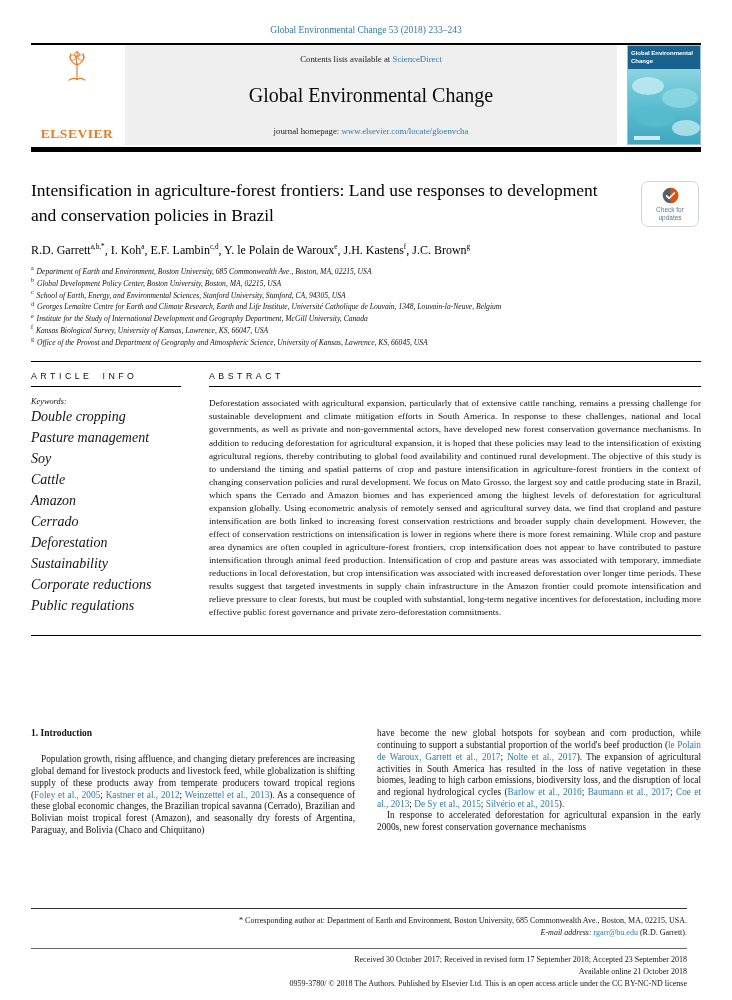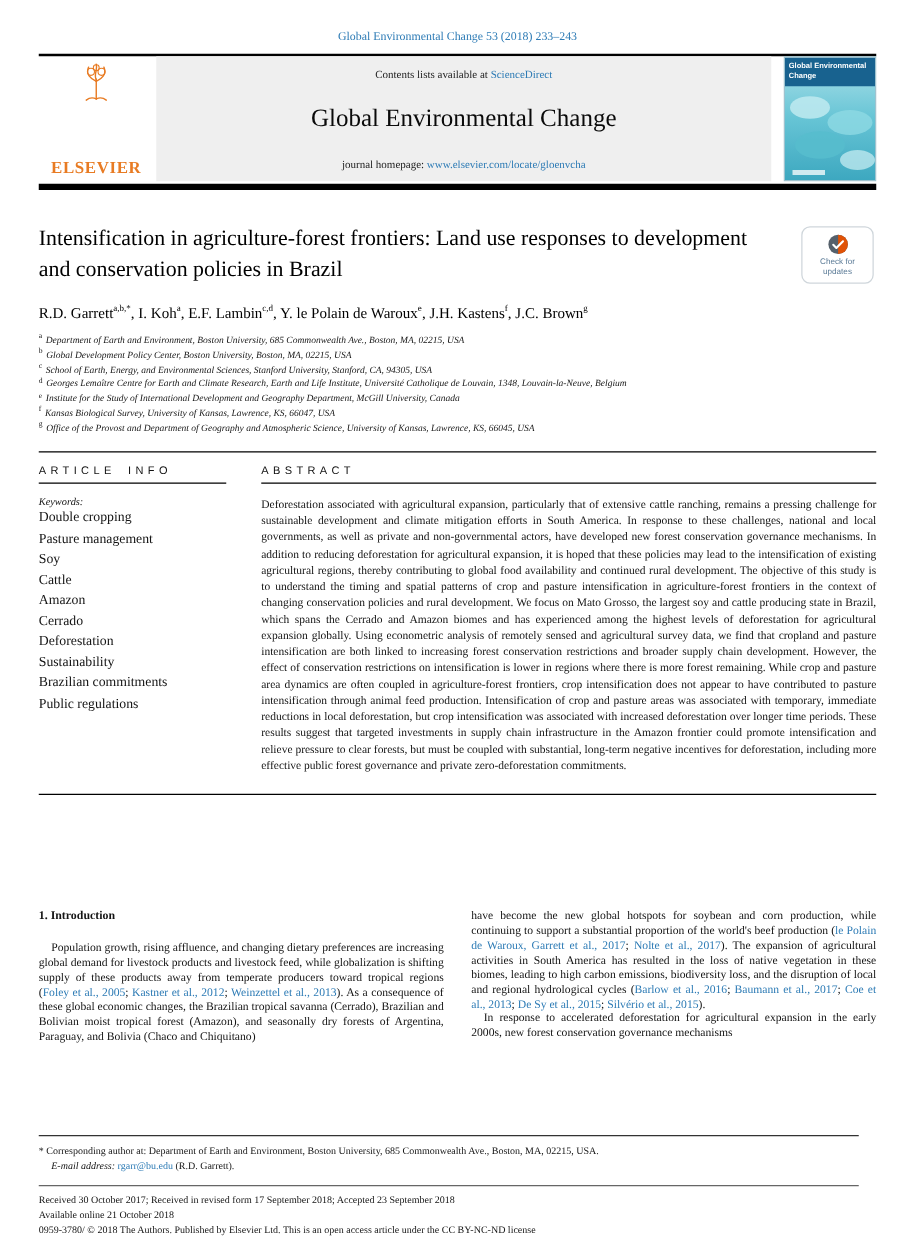--- a/index.html
+++ b/index.html
@@ -49,32 +49,32 @@
   .affiliations div{font-style:italic;}
   .affiliations sup{font-style:normal;font-size:.8em;line-height:0;margin-right:1px;}
 
   
   .sec-top{margin-top:13px;}
   .info-abstract{display:flex;padding:9px 0 16px;}
   .info-col{width:178px;flex:none;padding-right:28px;}
   .abs-col{flex:1;}
   .col-heading{font-family:"Liberation Sans",sans-serif;font-size:8.8px;letter-spacing:3.5px;word-spacing:4px;color:#111;padding-bottom:5px;border-bottom:1px solid #000;margin-bottom:10px;}
   .kw-label{font-style:italic;font-size:8.3px;}
-  .keyword-list div{font-size:11px;line-height:1.5;}
+  .keyword-list div{font-size:14px;line-height:1.5;font-style:italic;}
   .abstract-text{font-size:9.2px;line-height:1.42;text-align:justify;margin:0;}
 
   
   .body-cols{display:flex;gap:22px;margin-top:92px;}
   .body-cols .col{flex:1;font-size:9.3px;line-height:1.26;text-align:justify;}
   .section-heading{font-size:9.5px;font-weight:bold;margin:0 0 14px;}
   .body-cols p{margin:0;}
   .body-cols p.indent{text-indent:10px;}
 
   
-  .footer{position:absolute;left:31px;right:45px;bottom:10px;font-size:8px;line-height:1.5;}
+  .footer{position:absolute;left:31px;right:45px;bottom:10px;font-size:8px;line-height:1.5;text-align:right;}
   .fn-rule{border-top:1px solid #333;margin-bottom:6px;}
   .fn{margin:0;}
   .fn-email{padding-left:10px;}
   .doi-rule{border-top:1px solid #666;margin:9px 0 5px;}
   .doi-block div{margin:0;}
 </style>
 </head>
 <body>
 
 <div class="page">
@@ -157,21 +157,21 @@
       <div class="kw-label">Keywords:</div>
       <div class="keyword-list">
           <div>Double cropping</div>
           <div>Pasture management</div>
           <div>Soy</div>
           <div>Cattle</div>
           <div>Amazon</div>
           <div>Cerrado</div>
           <div>Deforestation</div>
           <div>Sustainability</div>
-          <div>Brazilian commitments</div>
+          <div>Corporate reductions</div>
           <div>Public regulations</div>
         </div>
     </div>
     <div class="abs-col">
       <div class="col-heading">ABSTRACT</div>
       <p class="abstract-text">Deforestation associated with agricultural expansion, particularly that of extensive cattle ranching, remains a pressing challenge for sustainable development and climate mitigation efforts in South America. In response to these challenges, national and local governments, as well as private and non-governmental actors, have developed new forest conservation governance mechanisms. In addition to reducing deforestation for agricultural expansion, it is hoped that these policies may lead to the intensification of existing agricultural regions, thereby contributing to global food availability and continued rural development. The objective of this study is to understand the timing and spatial patterns of crop and pasture intensification in agriculture-forest frontiers in the context of changing conservation policies and rural development. We focus on Mato Grosso, the largest soy and cattle producing state in Brazil, which spans the Cerrado and Amazon biomes and has experienced among the highest levels of deforestation for agricultural expansion globally. Using econometric analysis of remotely sensed and agricultural survey data, we find that cropland and pasture intensification are both linked to increasing forest conservation restrictions and broader supply chain development. However, the effect of conservation restrictions on intensification is lower in regions where there is more forest remaining. While crop and pasture area dynamics are often coupled in agriculture-forest frontiers, crop intensification does not appear to have contributed to pasture intensification through animal feed production. Intensification of crop and pasture areas was associated with temporary, immediate reductions in local deforestation, but crop intensification was associated with increased deforestation over longer time periods. These results suggest that targeted investments in supply chain infrastructure in the Amazon frontier could promote intensification and relieve pressure to clear forests, but must be coupled with substantial, long-term negative incentives for deforestation, including more effective public forest governance and private zero-deforestation commitments.</p>
     </div>
   </div>
 
   <div class="rule-hair"></div>

